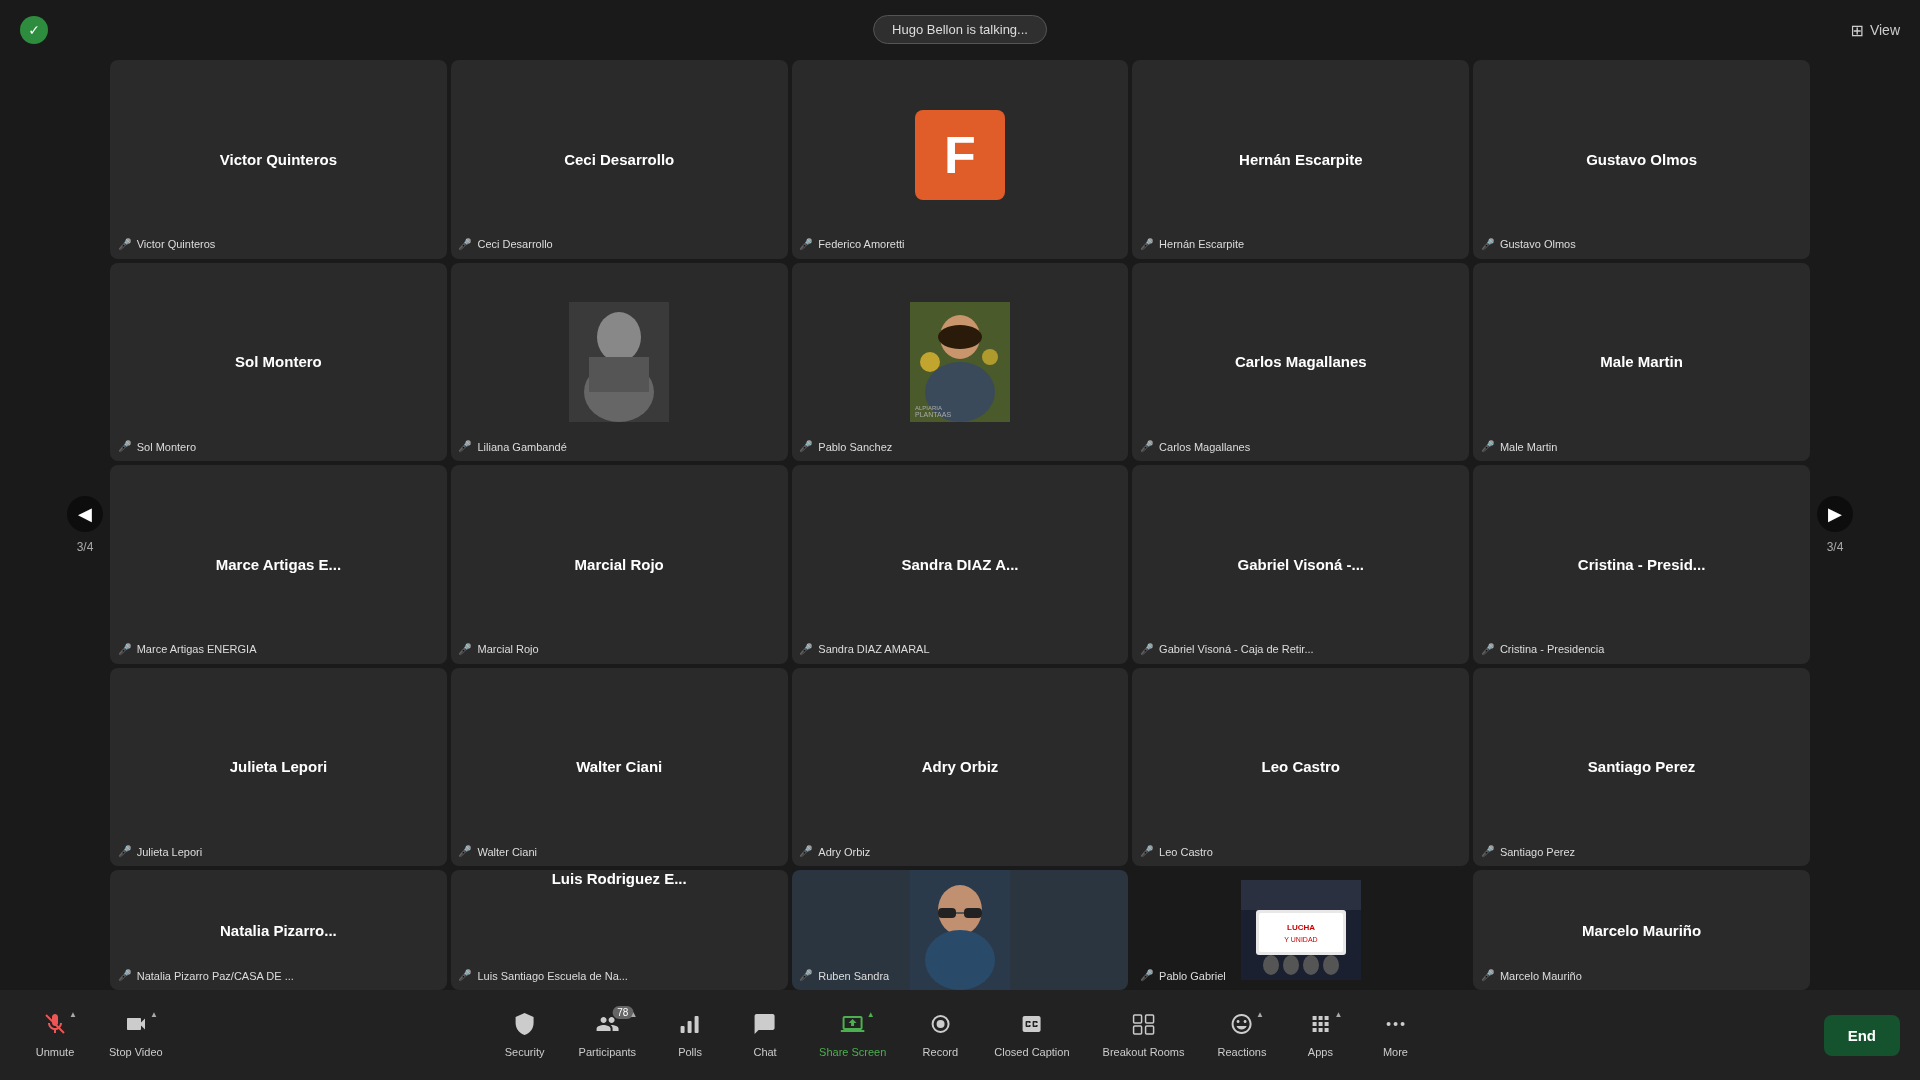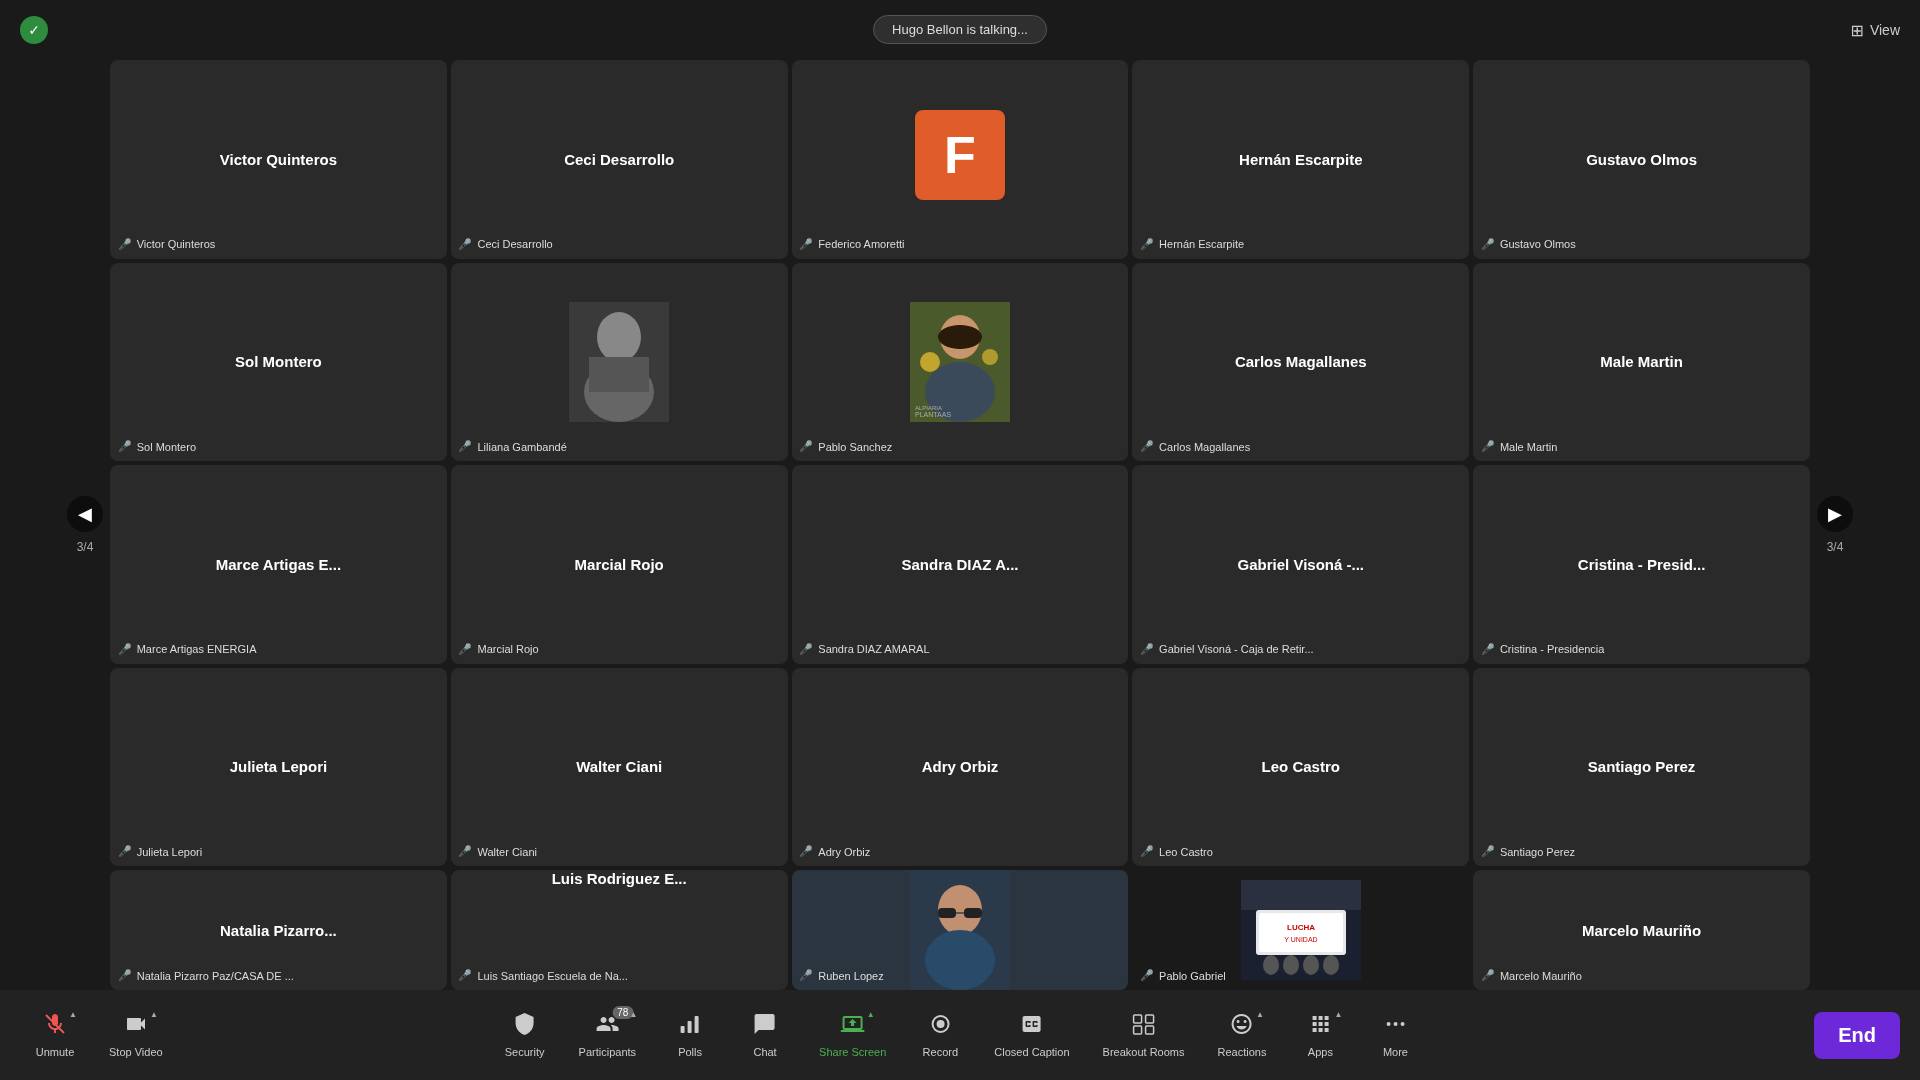--- a/index.html
+++ b/index.html
@@ -191,26 +191,26 @@
 
     .tool-btn .caret {
       position: absolute;
       top: -2px;
       right: -10px;
       font-size: 8px;
       color: #aaa;
     }
 
     .end-btn {
-      background: #6d28d9;
+      background: #14532d;
       color: #fff;
       border: none;
       border-radius: 8px;
       padding: 12px 24px;
-      font-size: 20px;
+      font-size: 15px;
       font-weight: 600;
       cursor: pointer;
     }
 
     .share-screen-btn .icon-area {
       color: #4caf50;
     }
     .share-screen-btn .label {
       color: #4caf50;
     }
@@ -465,21 +465,21 @@
           <ellipse cx="50" cy="40" rx="22" ry="25" fill="#c09070"></ellipse>
 
           <rect x="28" y="38" width="18" height="10" rx="4" fill="#222"></rect>
           <rect x="54" y="38" width="18" height="10" rx="4" fill="#222"></rect>
           <line x1="46" y1="43" x2="54" y2="43" stroke="#555" stroke-width="2"></line>
           <ellipse cx="50" cy="90" rx="35" ry="30" fill="#2a4a6a"></ellipse>
         </svg>
       </div>
       <div class="bottom-name">
         <span style="color:#e55;">🎤</span>
-        <span>Ruben Lopez</span>
+        <span>Ruben Sandra</span>
       </div>
       </div>
       <div class="participant-tile tile-has-photo">
       <div style="width:100%;height:100%;display:flex;align-items:center;justify-content:center;background:#1a1a1a;">
         <svg width="120" height="100" viewBox="0 0 120 100">
           <rect width="120" height="100" fill="#1a2030"></rect>
 
           <rect x="15" y="30" width="90" height="45" rx="3" fill="#e8e8e8"></rect>
           <rect x="18" y="33" width="84" height="39" rx="2" fill="#fff"></rect>
           <text x="60" y="50" font-size="8" fill="#cc0000" font-family="sans-serif" text-anchor="middle" font-weight="bold">LUCHA</text>

